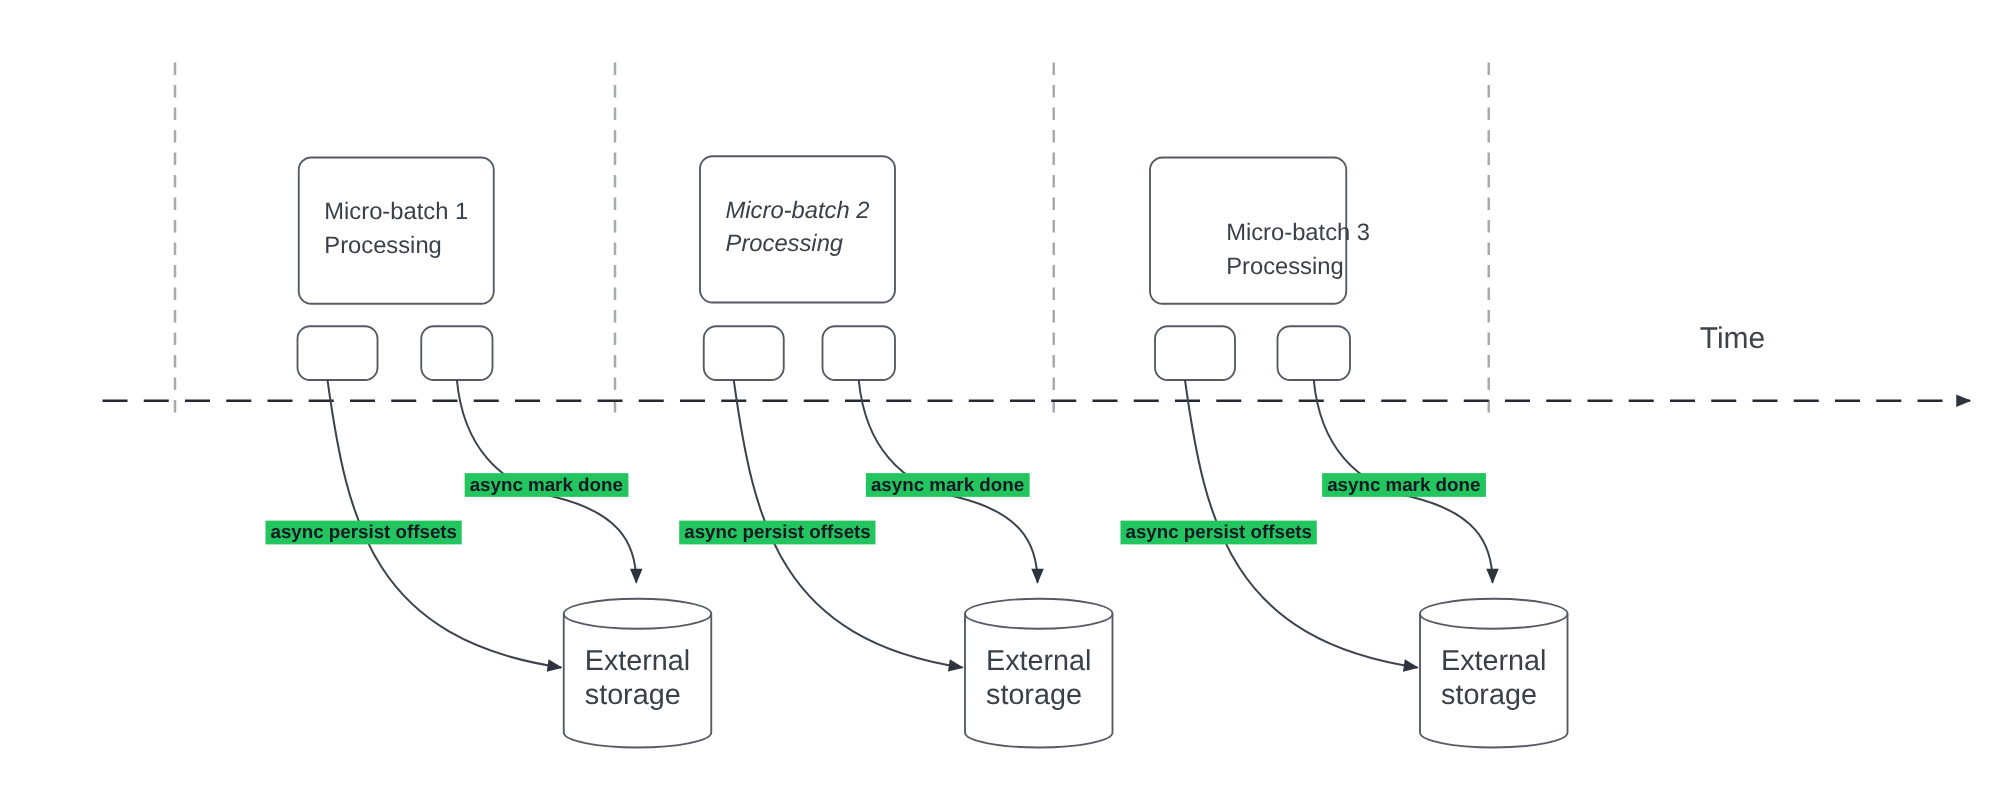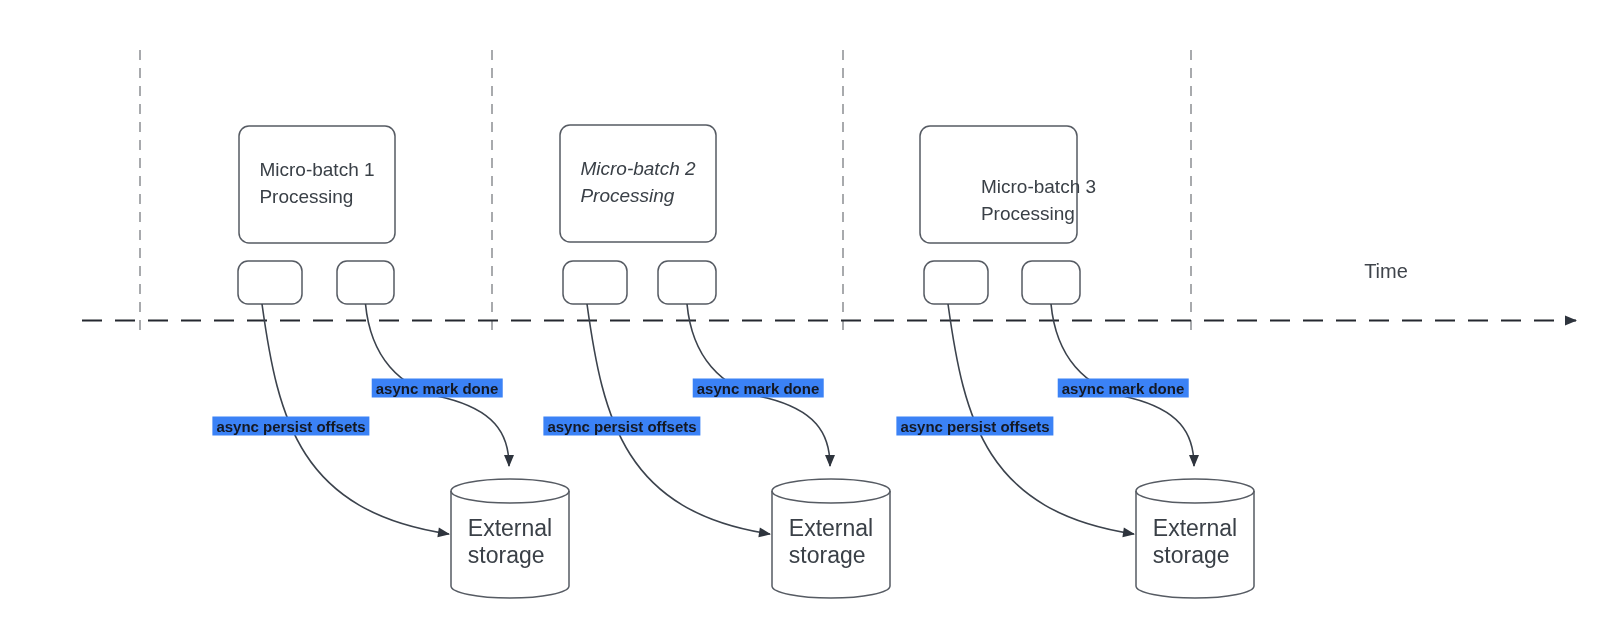--- a/index.html
+++ b/index.html
@@ -7,23 +7,23 @@
     position:relative; width:1600px; height:642px;
     background:#ffffff; overflow:hidden;
     font-family:"Liberation Sans", sans-serif;
   }
   #diagram-svg { position:absolute; left:0; top:0; }
   .lbl { position:absolute; transform:translate(-50%,-50%); text-align:left; white-space:nowrap; }
   .box-label { font-size:19px; line-height:27px; color:#3a4047; }
   .cyl-label { font-size:23px; line-height:27px; color:#3a4047; }
   .edge-label {
     font-size:15px; font-weight:bold; color:#141924;
-    background:#3b82f6; padding:1px 4px; z-index:3;
+    background:#22c55e; padding:1px 4px; z-index:3;
   }
-  .time-label { font-size:20px; color:#3f444b; }
+  .time-label { font-size:24px; color:#3f444b; }
 </style>
 </head>
 <body>
 
 <div id="canvas">
   <svg id="diagram-svg" width="1600" height="642" viewBox="0 0 1600 642">
     <defs>
       <marker id="arw" markerUnits="userSpaceOnUse" markerWidth="14" markerHeight="12" refX="12" refY="6" orient="auto">
         <path id="arrowhead-shape" d="M1,1 L13,6 L1,11 z" fill="#2e343d"></path>
       </marker>

